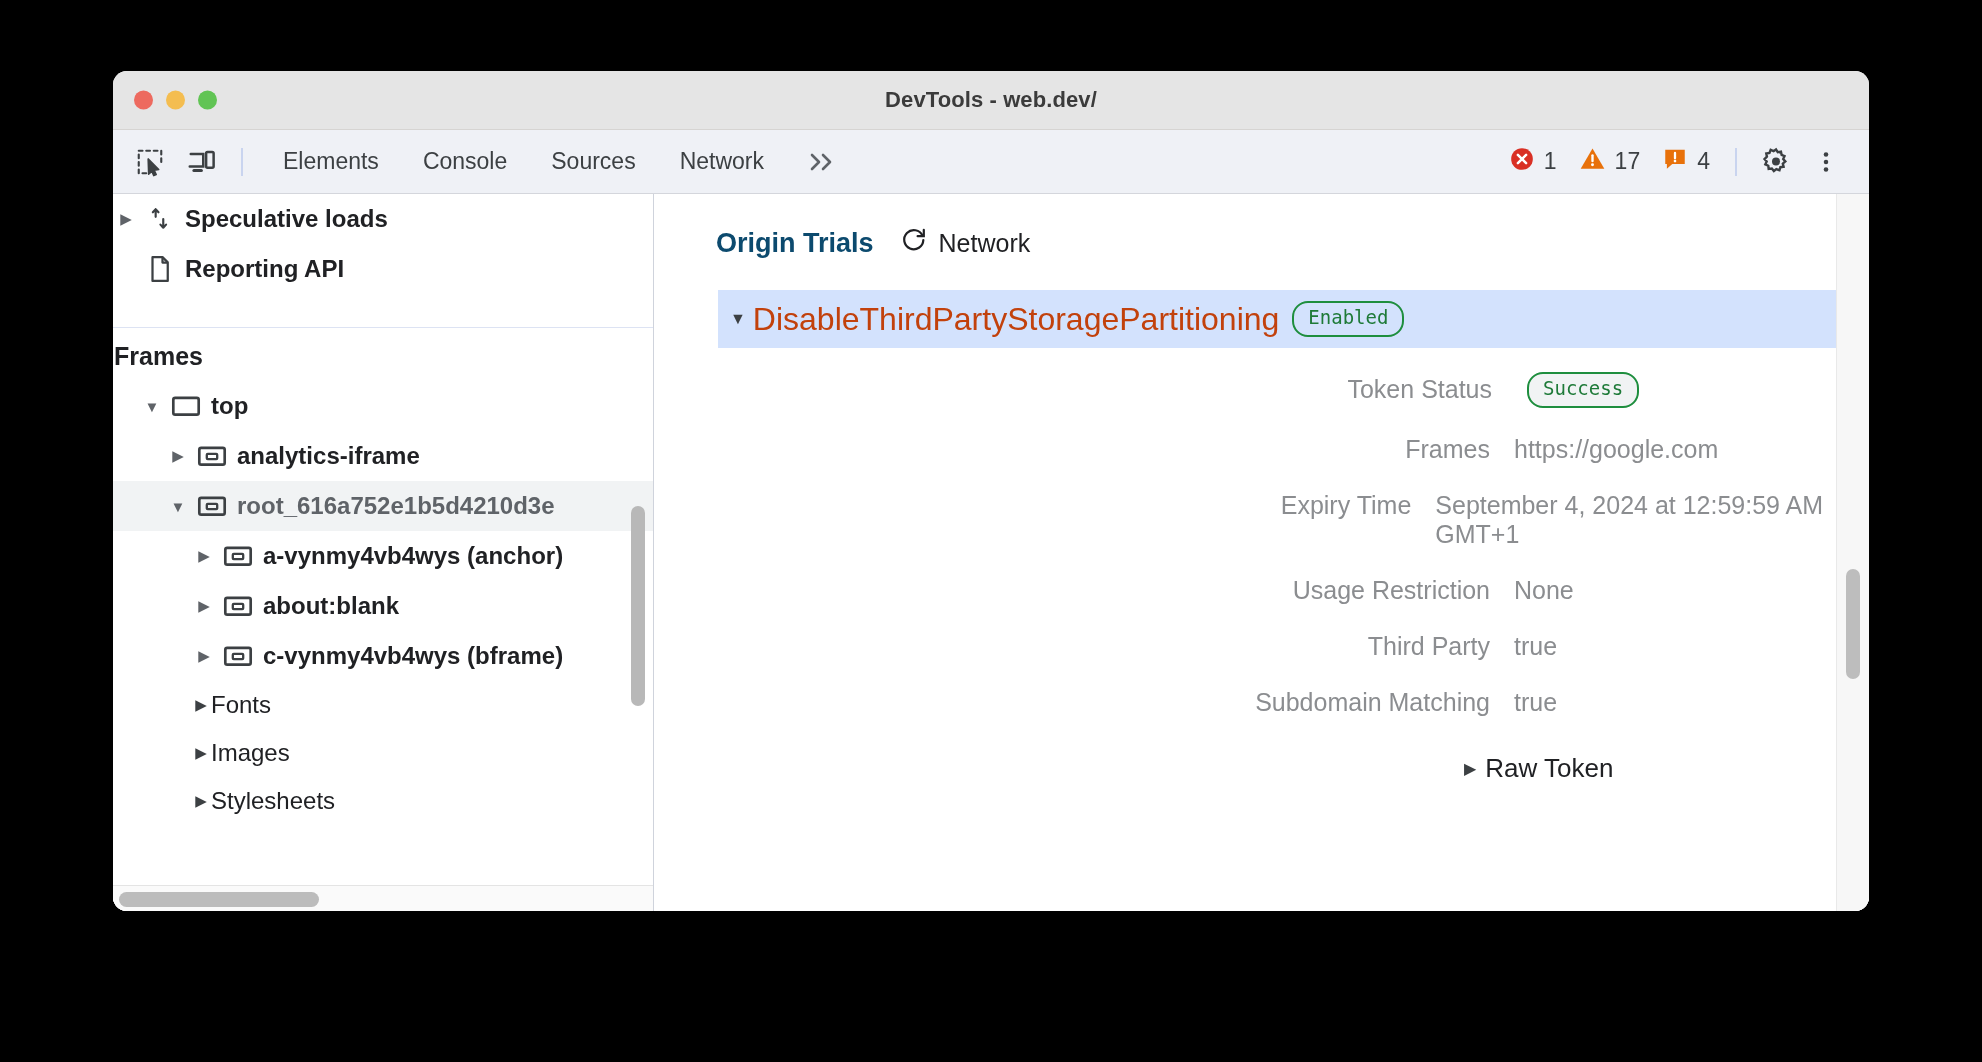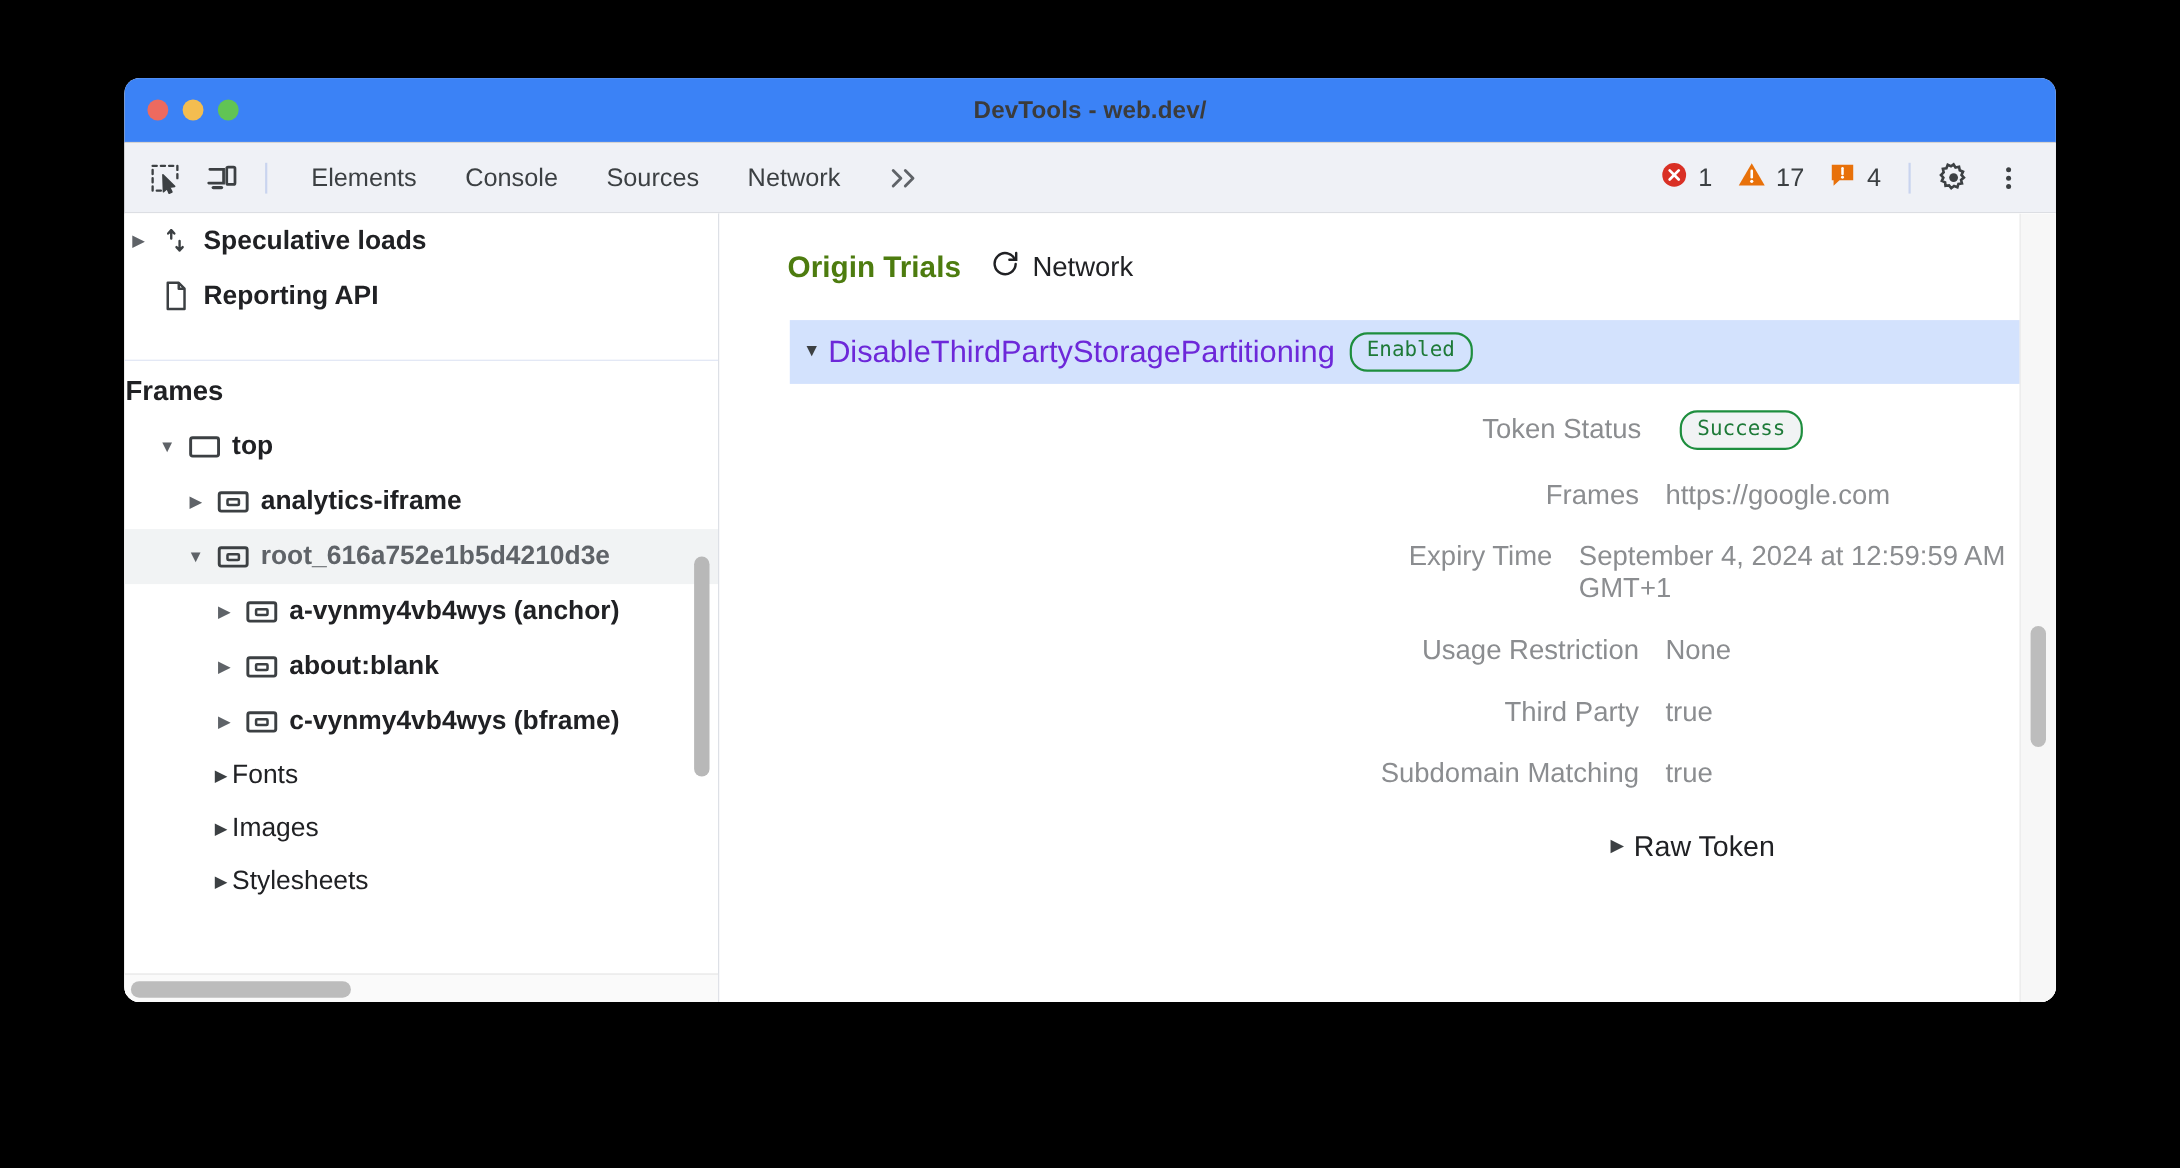--- a/index.html
+++ b/index.html
@@ -21,21 +21,21 @@
     height: 840px;
     background: #ffffff;
     border-radius: 14px;
     overflow: hidden;
     box-shadow: 0 10px 40px rgba(0,0,0,0.45);
   }
 
   #titlebar {
     position: relative;
     height: 58px;
-    background: #3b82f6;
+    background: #e5e5e5;
     border-bottom: 1px solid #d6d4d2;
     display: flex;
     align-items: center;
   }
   .traffic-lights {
     position: absolute;
     left: 21px;
     top: 50%;
     transform: translateY(-50%);
     display: flex;
@@ -261,21 +261,21 @@
   }
   #main-head {
     display: flex;
     align-items: center;
     padding: 32px 0 0 62px;
     gap: 26px;
   }
   #ot-title {
     font-size: 27px;
     font-weight: bold;
-    color: #4d7c0f;
+    color: #0c4a6e;
   }
   #refresh-btn {
     display: flex;
     align-items: center;
     gap: 11px;
     font-size: 25px;
     color: #202124;
   }
 
   #trial-row {
@@ -285,22 +285,22 @@
     display: flex;
     align-items: center;
     padding-left: 12px;
   }
   .trial-arrow {
     color: #3c4043;
     font-size: 16px;
     margin-right: 7px;
   }
   #trial-name {
-    font-size: 28px;
-    color: #6d28d9;
+    font-size: 32px;
+    color: #c2410c;
   }
   .badge {
     display: inline-flex;
     align-items: center;
     justify-content: center;
     margin-left: 13px;
     padding: 3px 14px 5px 14px;
     border: 2px solid #1e8e3e;
     border-radius: 16px;
     color: #1e7a38;

